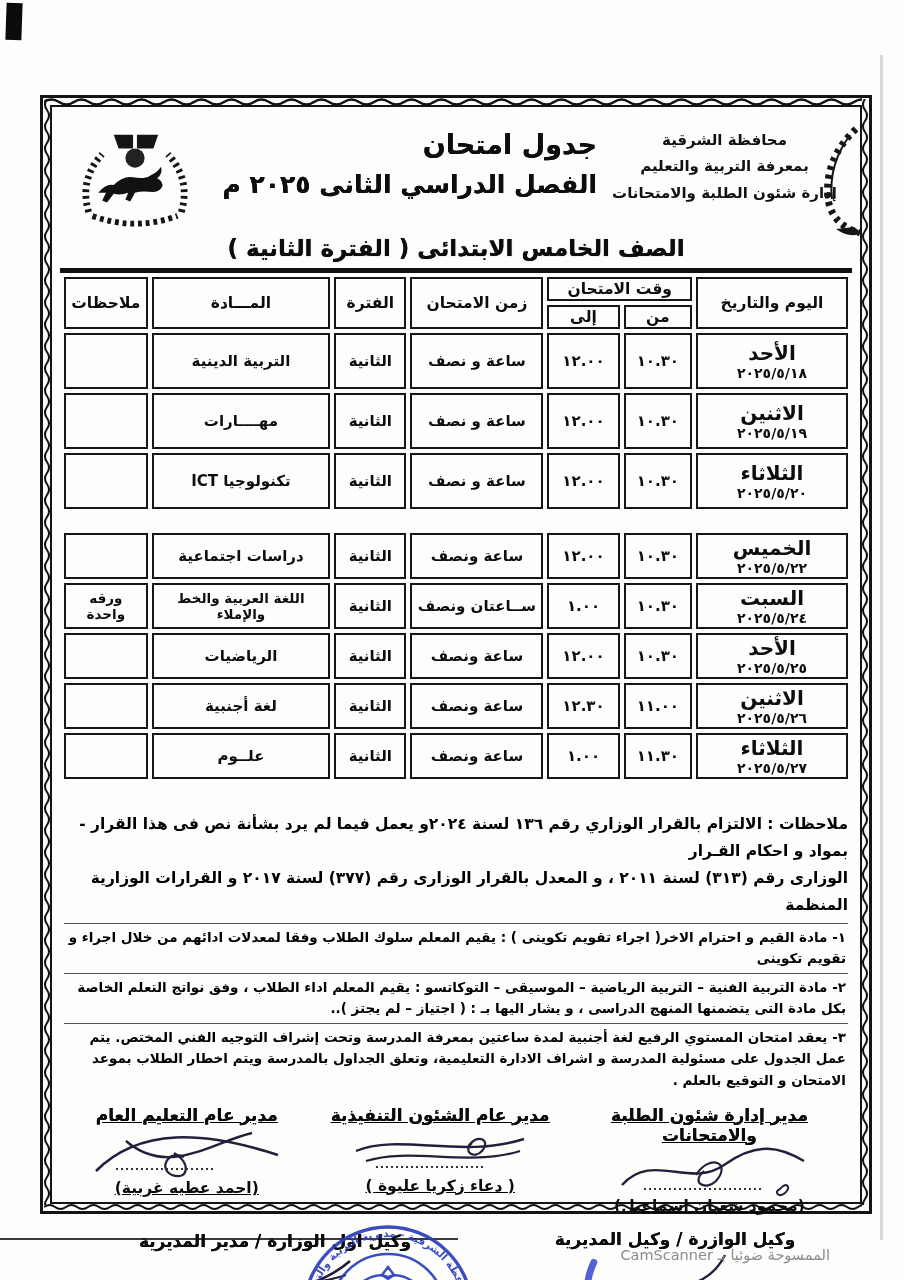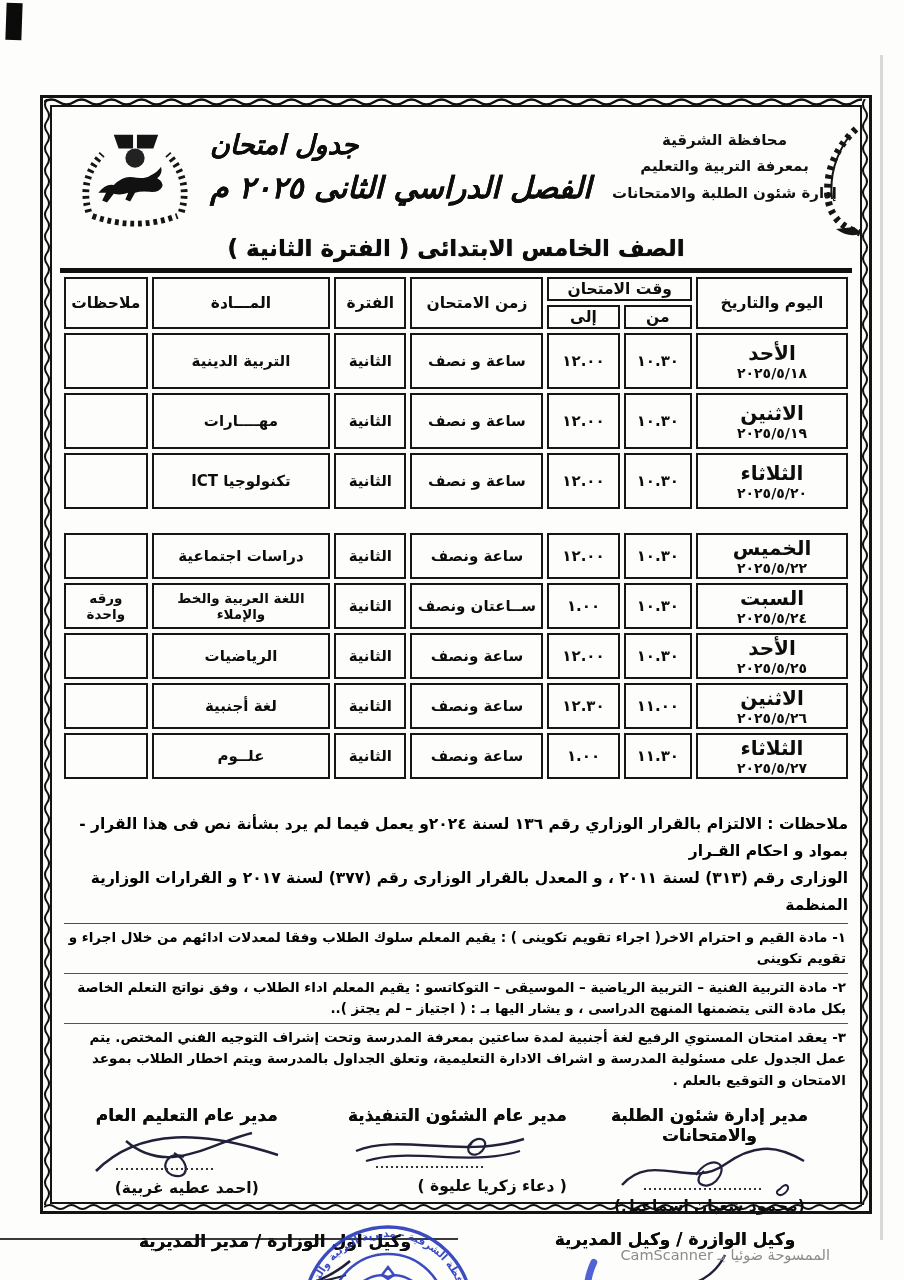--- a/index.html
+++ b/index.html
@@ -23,23 +23,23 @@
   .wave-top    { left:1px;  top:-1px; }
   .wave-bottom { left:1px;  bottom:0; }
   .wave-right  { right:0;   top:1px; }
   .wave-left   { left:0;    top:1px; }
 
   
   .doc-header { display:flex; flex-direction:row; align-items:flex-start; margin-top:4px; height:118px; }
   .org-block { position:relative; width:255px; text-align:center; padding-top:12px; }
   .org-line { font-weight:bold; font-size:15px; color:#111; line-height:1.75; }
   .org-laurel { position:absolute; right:-14px; top:6px; }
-  .title-block { flex:1; text-align:left; padding-top:14px;font-style:italic; }
+  .title-block { flex:1; text-align:right; padding-top:14px; }
   .title-1 { font-size:27px; font-weight:bold; color:#0d0d0d; text-shadow:0 0 .6px #000; }
-  .title-2 { font-size:30px; font-weight:bold; color:#0d0d0d; margin-top:10px; text-shadow:0 0 .6px #000; }
+  .title-2 { font-size:25px; font-weight:bold; color:#0d0d0d; margin-top:10px; text-shadow:0 0 .6px #000; }
   .emblem-block { width:150px; text-align:center; padding-top:16px; }
   .doc-subtitle { text-align:center; font-size:23px; font-weight:bold; color:#0c0c0c;
                   margin-top:2px; text-shadow:0 0 .7px #000; }
   .heavy-rule { height:5px; background:#111; margin-top:7px; }
 
   
   table.sched { width:100%; border-collapse:separate; border-spacing:4px 4px; table-layout:fixed; }
   table.sched td, table.sched th { border:2px solid #161616; text-align:center; vertical-align:middle;
     font-weight:bold; color:#0d0d0d; font-size:15px; background:#fdfdfc; padding:1px 2px; }
   table.sched th { font-size:15.5px; }
@@ -52,22 +52,22 @@
 
   
   .notes { margin-top:24px; padding:4px 4px 0 4px; color:#000000; }
   .note-intro { font-size:15.5px; font-weight:bold; line-height:1.75; text-align:right;
                 border-bottom:1px solid #4f4f4f; padding-bottom:3px; }
   .note-item { font-size:13.5px; font-weight:bold; line-height:1.6; text-align:right; padding:3px 2px; }
   .note-item + .note-item { border-top:1px solid #555; }
 
   
   .sig-row1 { display:flex; flex-direction:row; margin-top:10px; }
-  .sig-block { text-align:center; position:relative; }
-  .sig-b1 { width:36%;text-align:center; } .sig-b2 { width:32%;text-align:right; } .sig-b3 { width:32%; }
+  .sig-block { text-align:center; position:relative;text-decoration:underline; }
+  .sig-b1 { width:36%;text-align:center; } .sig-b2 { width:32%; } .sig-b3 { width:32%; }
   .sig-title { font-size:17px; font-weight:bold; color:#0c0c0c; text-shadow:0 0 .5px #000; }
   .sig-name  { font-size:15.5px; font-weight:bold; color:#0c0c0c; margin-top:-4px; }
   .sig-art { display:block; margin:0 auto; }
 
   .sig-row2 { position:relative; height:196px; margin-top:6px; }
   .sig2-right { position:absolute; right:22px; top:8px; width:310px; text-align:center; }
   .sig2-left  { position:absolute; left:0px; top:10px; width:430px; text-align:center; }
   .stamp-wrap { position:absolute; left:238px; top:0px; }
   .ink-overlay { position:absolute; left:0; top:0; width:100%; height:100%; pointer-events:none; }
 

